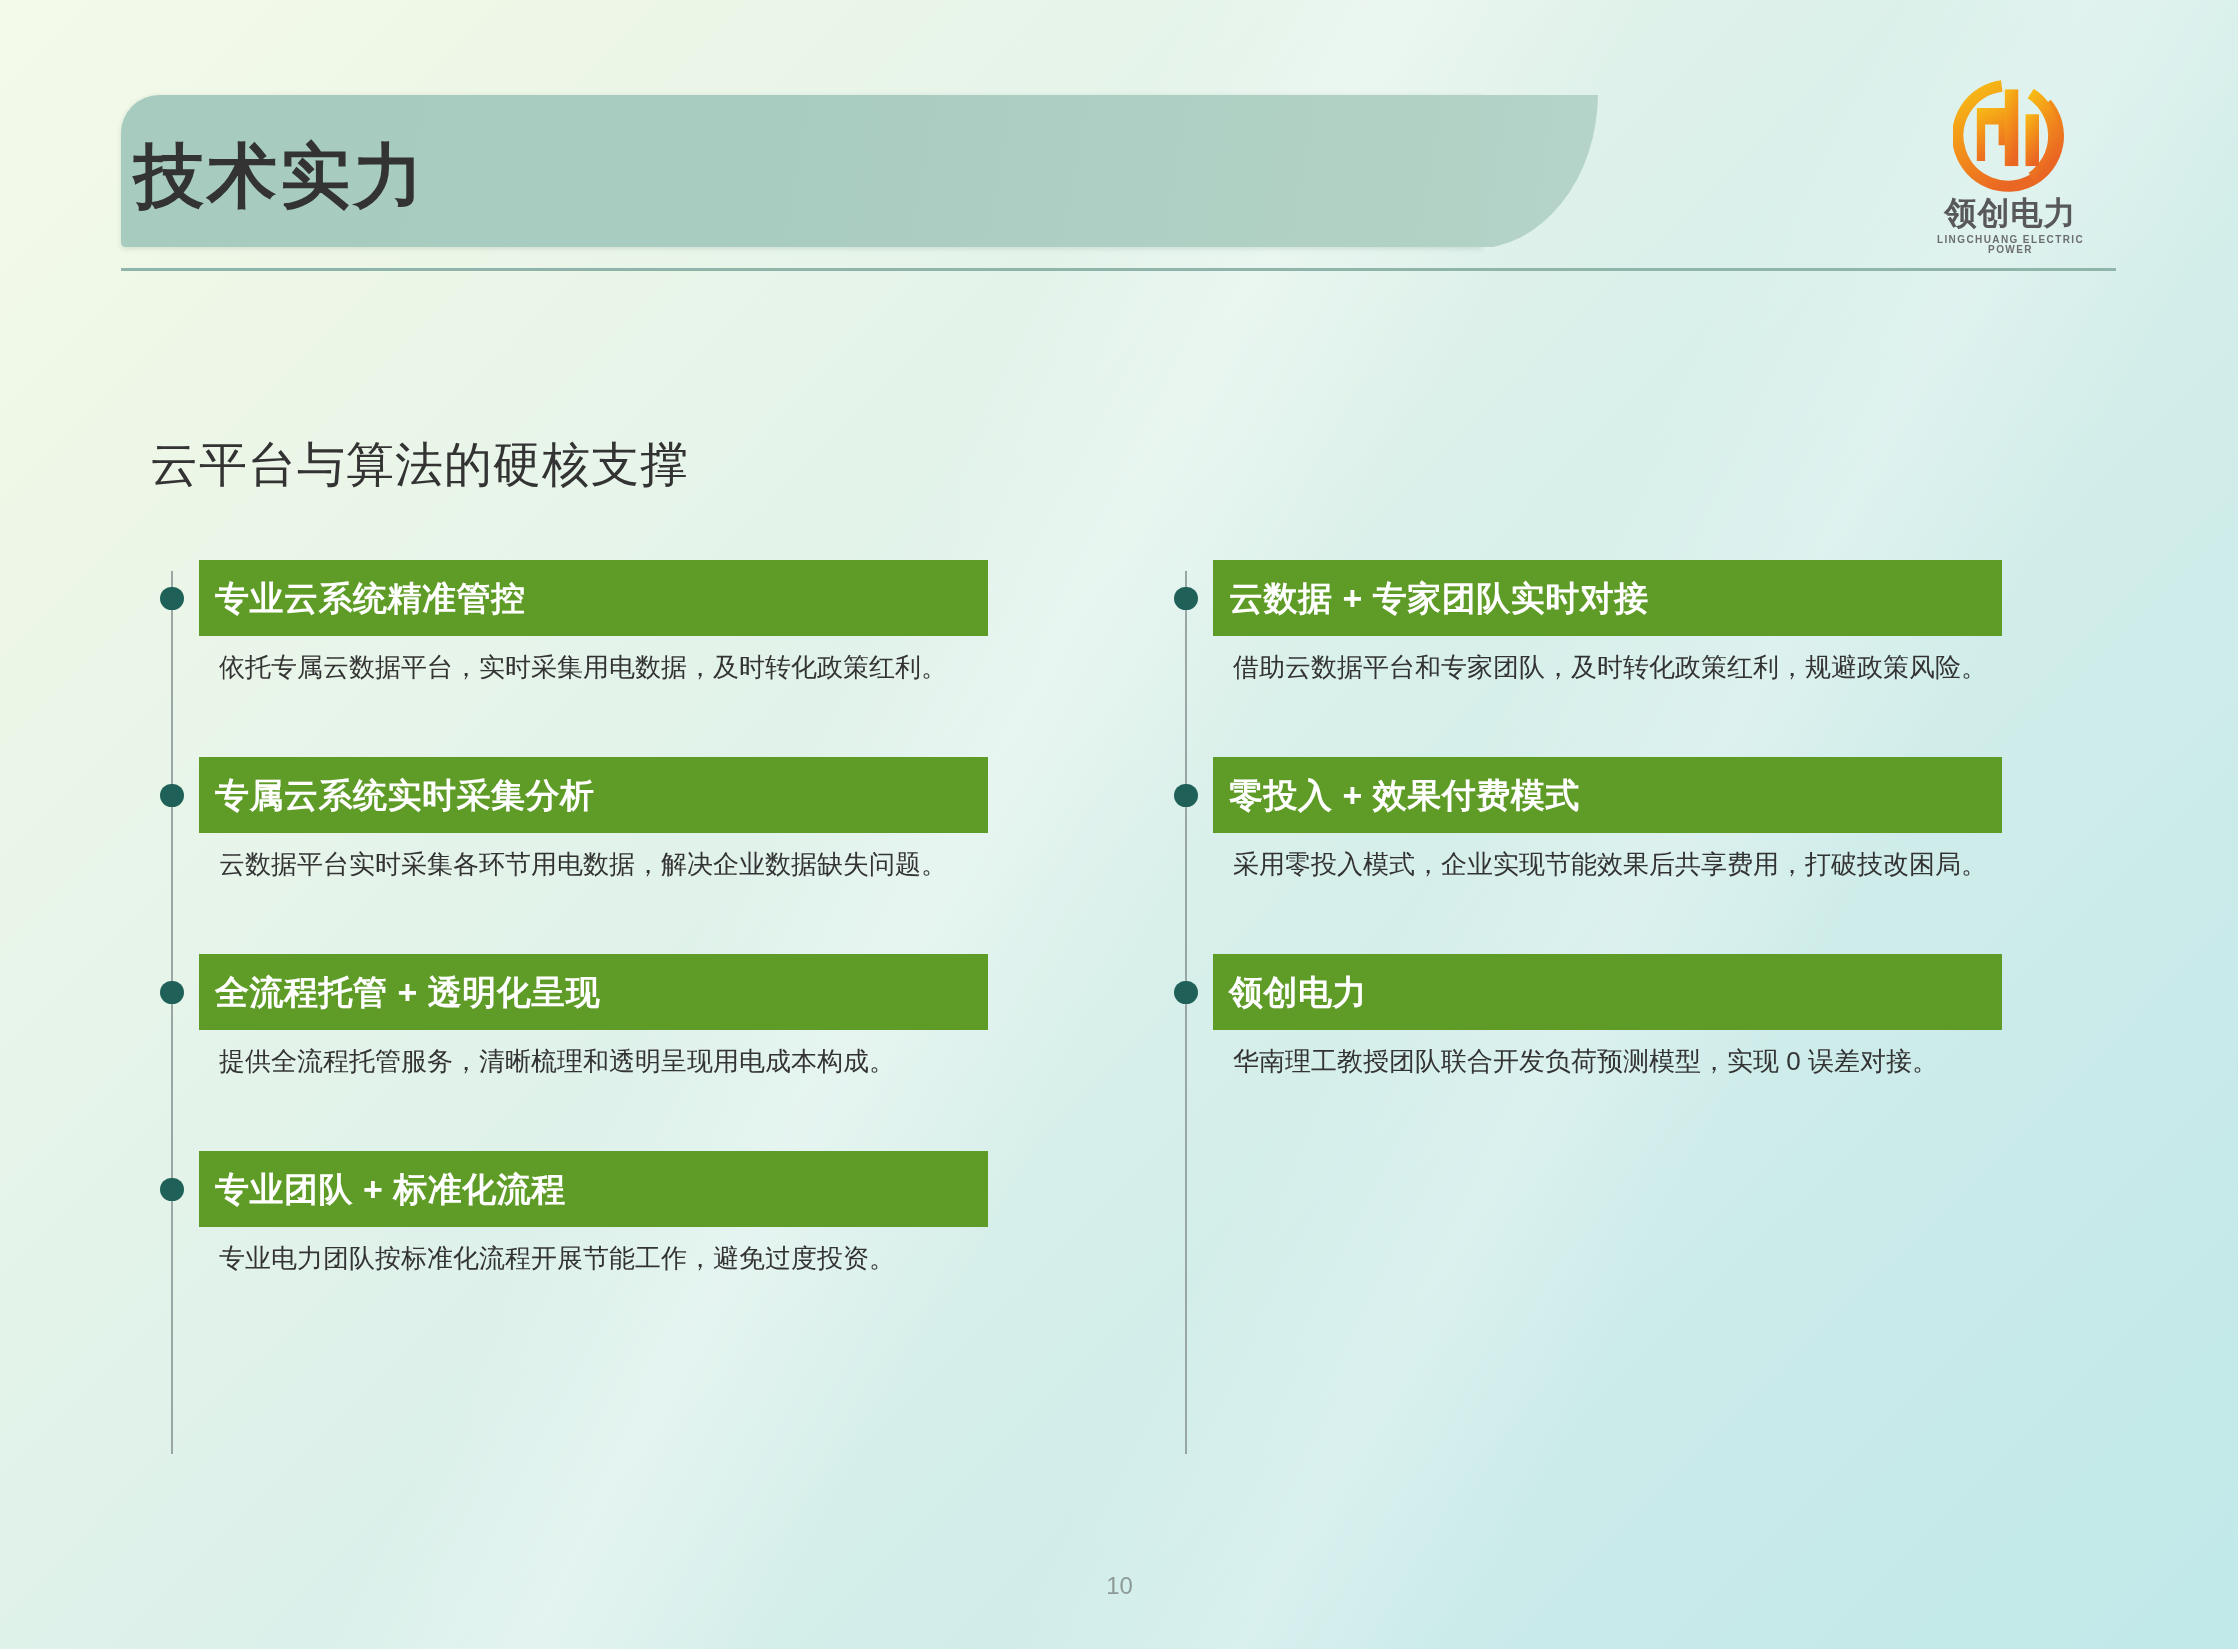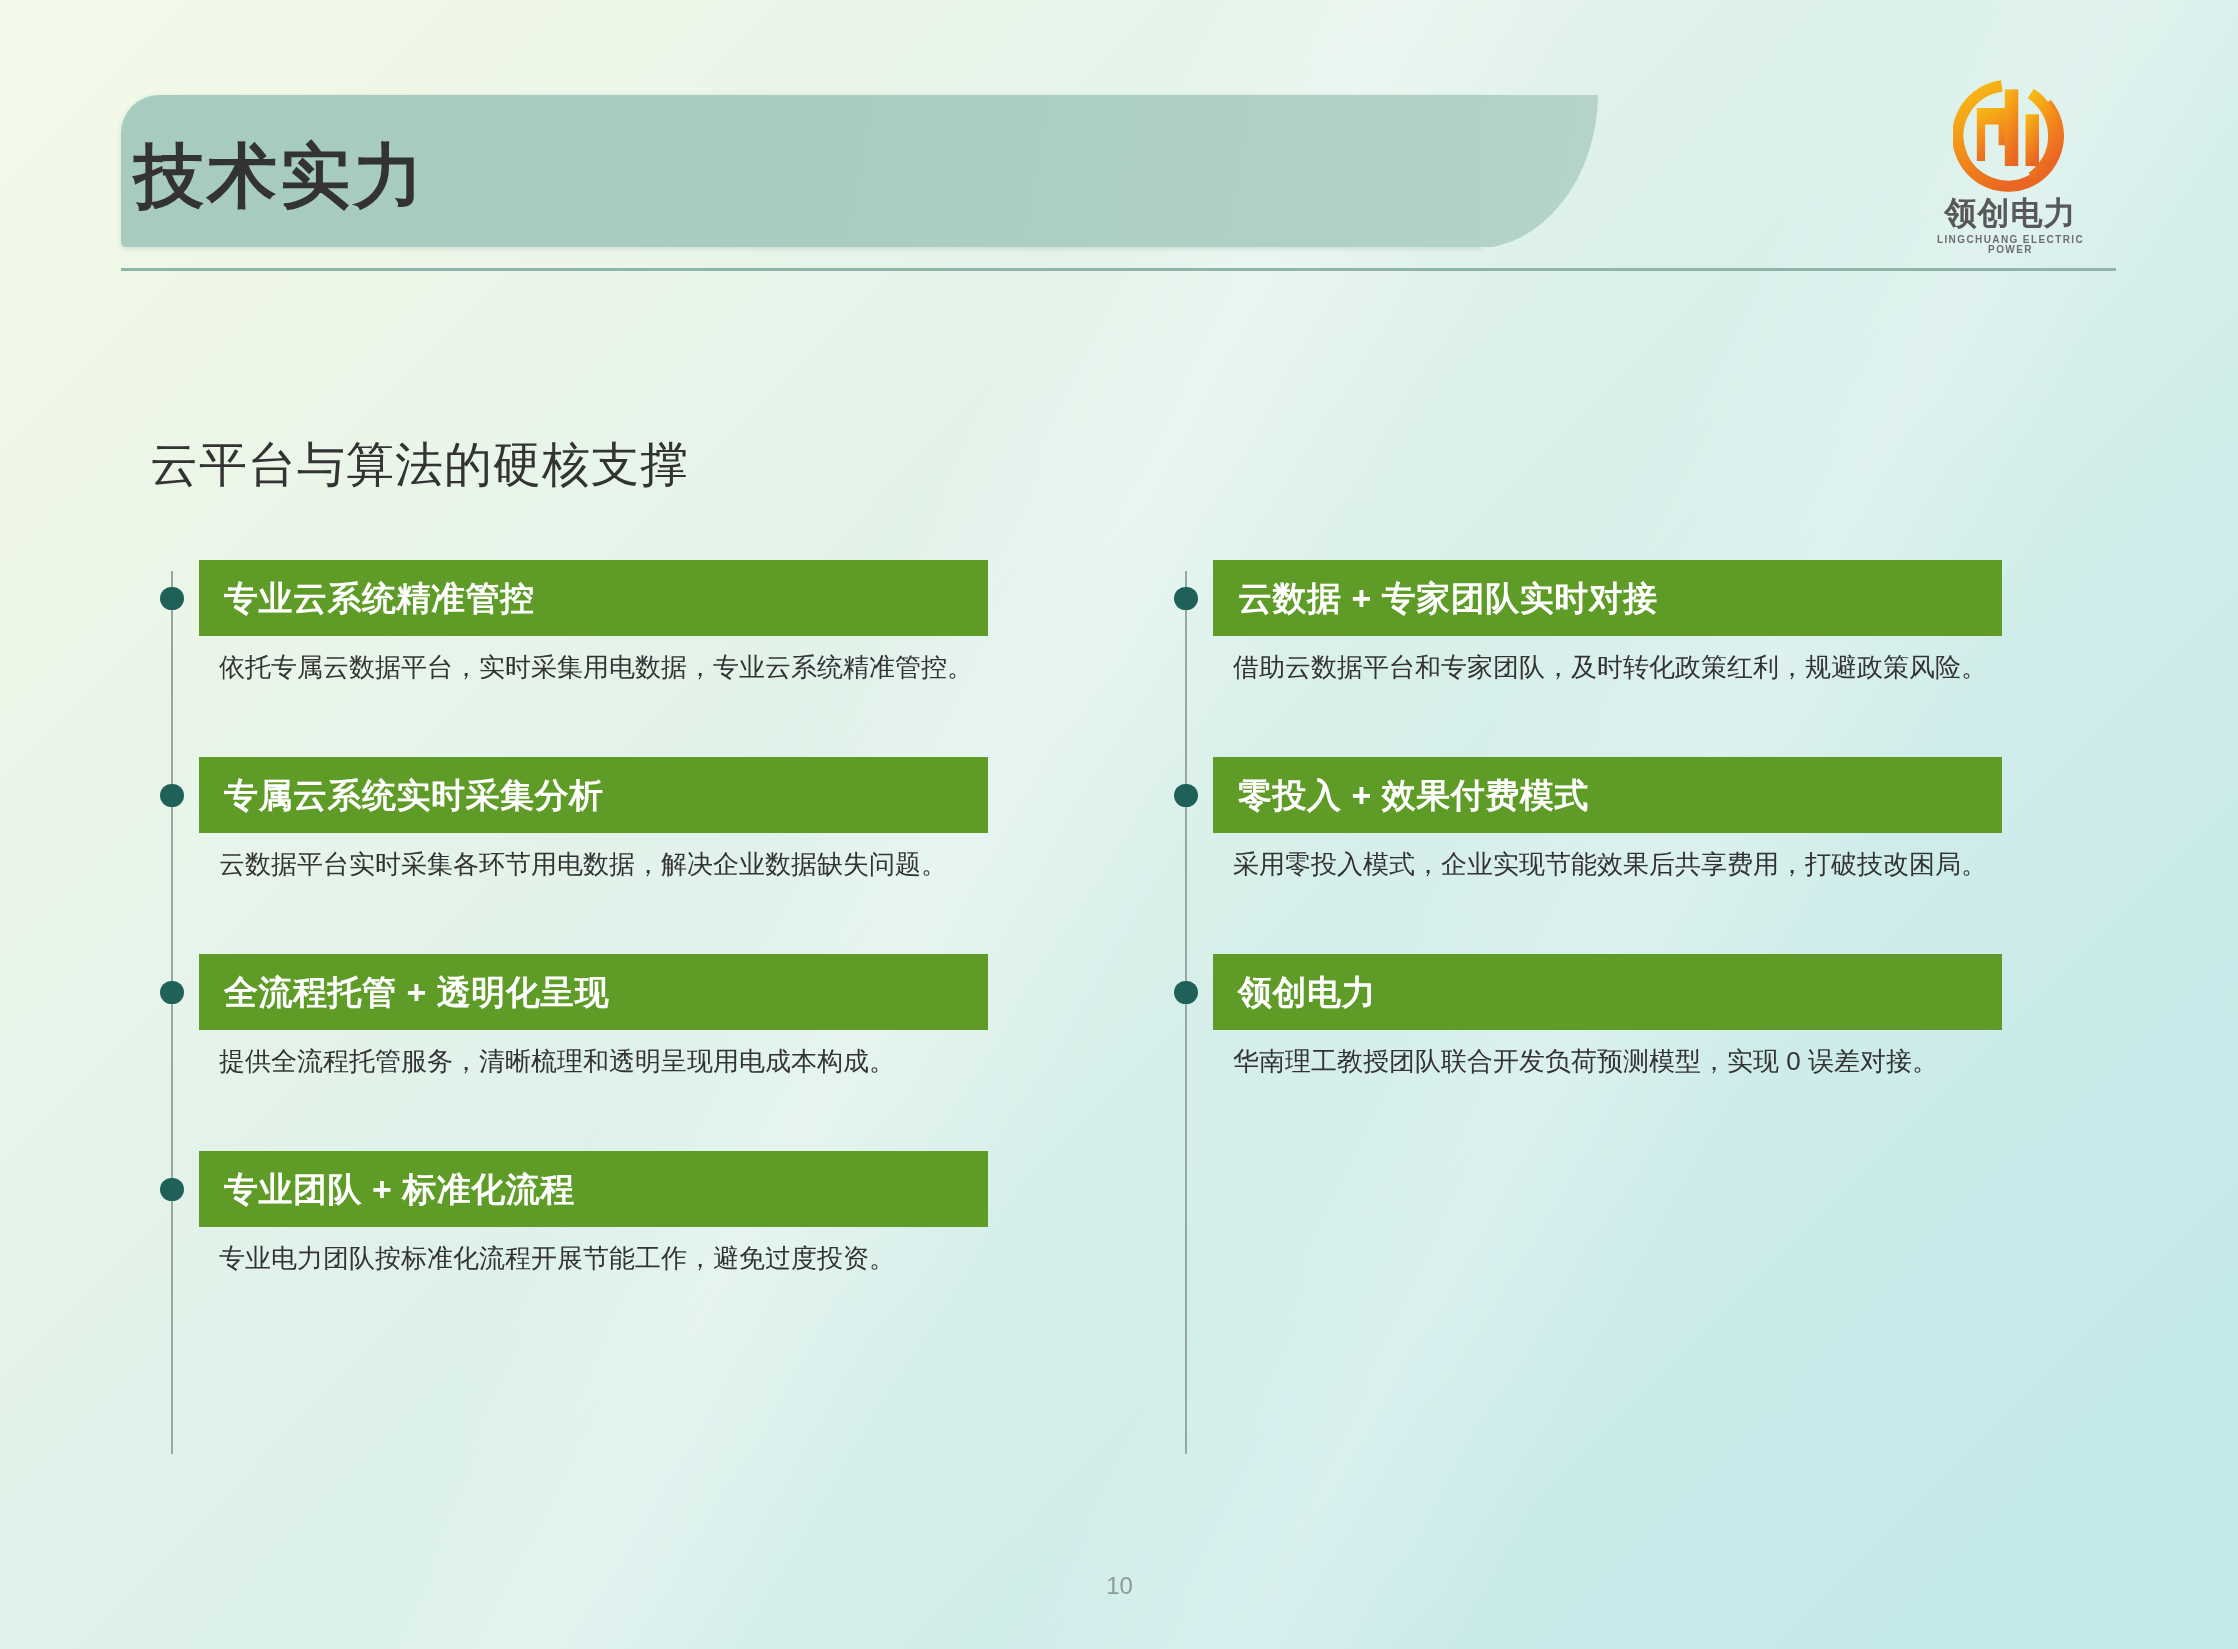--- a/index.html
+++ b/index.html
@@ -172,21 +172,21 @@
     position: absolute;
     left: 43px;
     top: 0;
     width: 789px;
   }
   .item-head {
     background: #5f9c27;
     height: 76px;
     display: flex;
     align-items: center;
-    padding: 0 25px;
+    padding: 0 16px;
     box-sizing: border-box;
   }
   .item-head-text {
     color: #ffffff;
     font-size: 34px;
     font-weight: bold;
     letter-spacing: 0.5px;
     line-height: 1;
     white-space: nowrap;
   }
@@ -256,21 +256,21 @@
 
   <div class="col col-left">
     <div class="timeline-line"></div>
 
     <div class="item">
       <div class="item-dot"></div>
       <div class="item-card">
         <div class="item-head">
           <span class="item-head-text">专业云系统精准管控</span>
         </div>
-        <div class="item-desc">依托专属云数据平台，实时采集用电数据，专业云系统精准管控。</div>
+        <div class="item-desc">依托专属云数据平台，实时采集用电数据，及时转化政策红利。</div>
       </div>
     </div>
 
     <div class="item">
       <div class="item-dot"></div>
       <div class="item-card">
         <div class="item-head">
           <span class="item-head-text">专属云系统实时采集分析</span>
         </div>
         <div class="item-desc">云数据平台实时采集各环节用电数据，解决企业数据缺失问题。</div>

